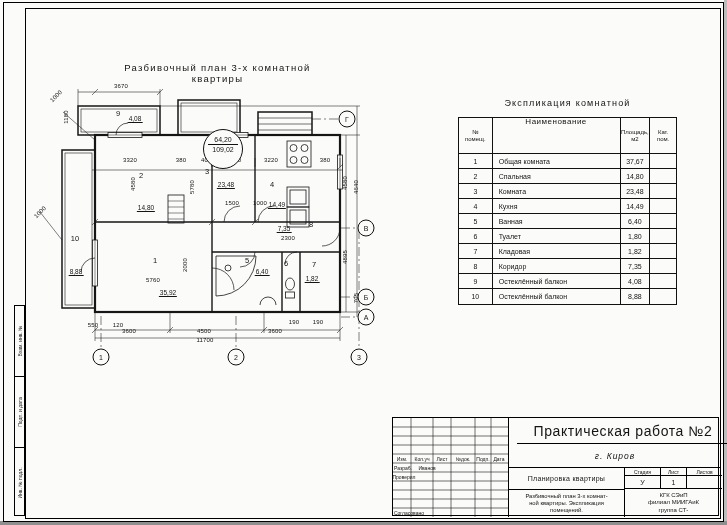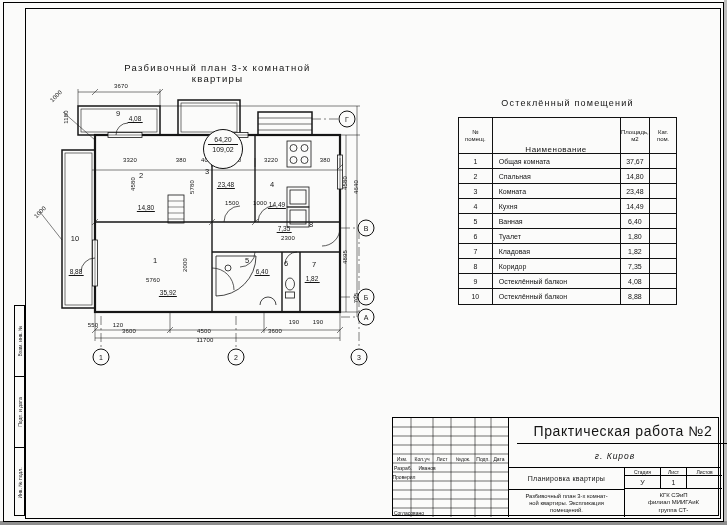--- a/index.html
+++ b/index.html
@@ -28,21 +28,21 @@
   .exp-table *{box-sizing:border-box;}
   .exp-hrow{display:flex;height:36px;border-bottom:1px solid #111;}
   .exp-row{display:flex;height:15px;border-bottom:0.8px solid #111;}
   .exp-row:last-child{border-bottom:none;}
   .exp-c{border-right:0.8px solid #111;display:flex;align-items:center;justify-content:center;
         font-size:7px;overflow:hidden;}
   .exp-c:last-child{border-right:none;}
   .c-num{width:34px;}.c-name{width:129px;justify-content:flex-start;padding-left:6px;}
   .c-area{width:30px;}.c-cat{width:26px;}
   .exp-hrow .exp-c{flex-direction:column;justify-content:center;font-size:6px;line-height:7px;}
-  .exp-hrow .c-name{font-size:8px;letter-spacing:0.5px;align-items:flex-end;padding-left:0;justify-content:center;flex-direction:row;}
+  .exp-hrow .c-name{font-size:8px;letter-spacing:0.5px;align-items:flex-start;padding-left:0;justify-content:center;flex-direction:row;}
   
   .stamp{position:absolute;left:392px;top:417px;width:327px;height:99px;border:1.3px solid #000;box-sizing:border-box;background:#fbfbfa;}
   .stamp *{box-sizing:border-box;}
   .st-right{position:absolute;left:115px;top:0;width:212px;height:99px;border-left:1.1px solid #000;}
   .st-cell{position:absolute;display:flex;align-items:center;justify-content:center;text-align:center;}
   .st-work{left:8px;top:0;width:212px;height:26px;border-bottom:0.9px solid #000;font-size:14px;letter-spacing:0.6px;}
   .st-city{left:0;top:26px;width:212px;height:24px;border-bottom:0.9px solid #000;font-size:8.5px;letter-spacing:1px;font-style:italic;}
   .st-docname{left:0;top:50px;width:115px;height:22px;border-bottom:0.8px solid #000;font-size:7px;letter-spacing:0.3px;}
   .st-subtitle{left:0;top:72px;width:115px;height:27px;font-size:5.8px;line-height:7px;flex-direction:column;}
   .st-rightcol{position:absolute;left:115px;top:50px;width:97px;height:49px;border-left:0.9px solid #000;}
@@ -206,21 +206,21 @@
       <div class="axis-bubble" style="left: 366px; top: 317px;">А</div>
     </div>
 
   <div class="abs plan-title">Разбивочный план 3-х комнатной квартиры</div>
 
   <div class="abs stamp-circle">
     <div class="t">64,20</div>
     <div class="b">109,02</div>
   </div>
 
-  <div class="abs exp-title">Остеклённый помещений</div>
+  <div class="abs exp-title">Экспликация комнатной</div>
   <div class="exp-table">
     <div class="exp-hrow">
       <div class="exp-c c-num">
         <span>№</span>
           <span>помещ.</span>
       </div>
       <div class="exp-c c-name">
         <span>Наименование</span>
       </div>
       <div class="exp-c c-area">

